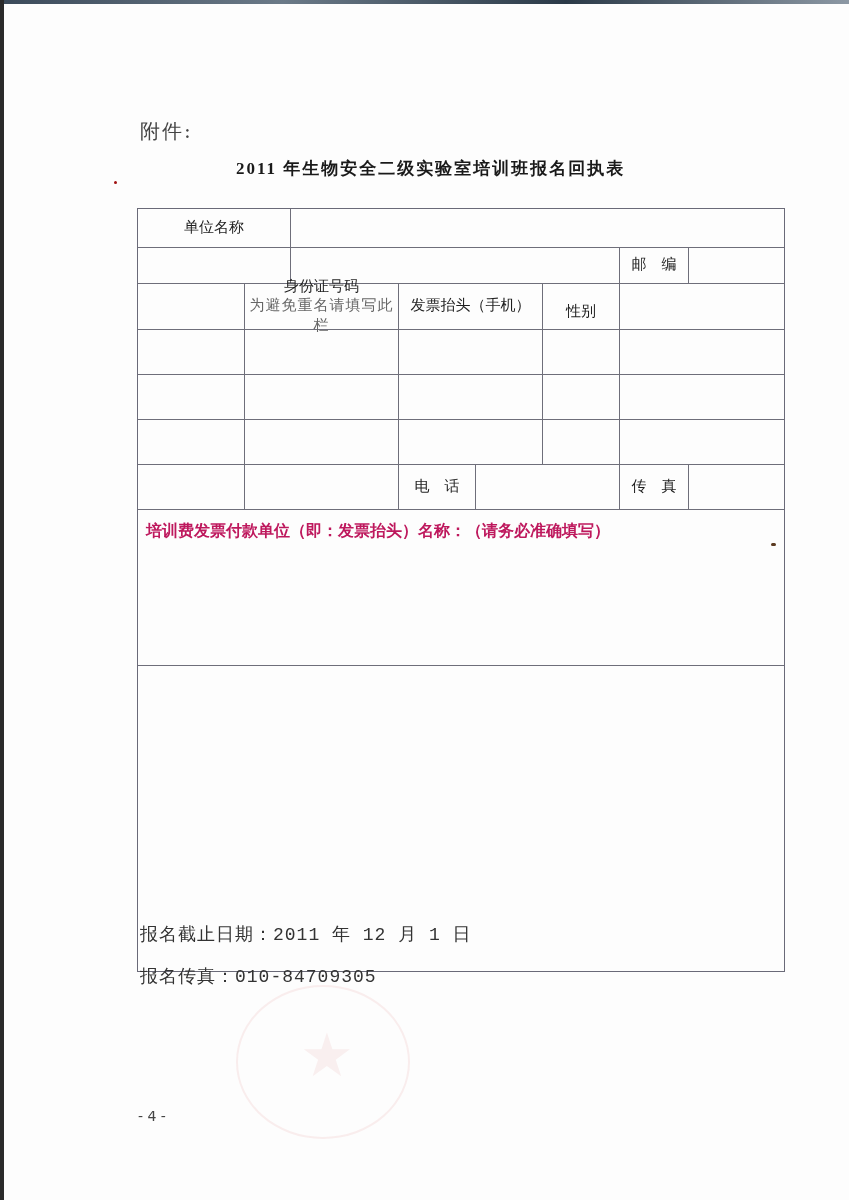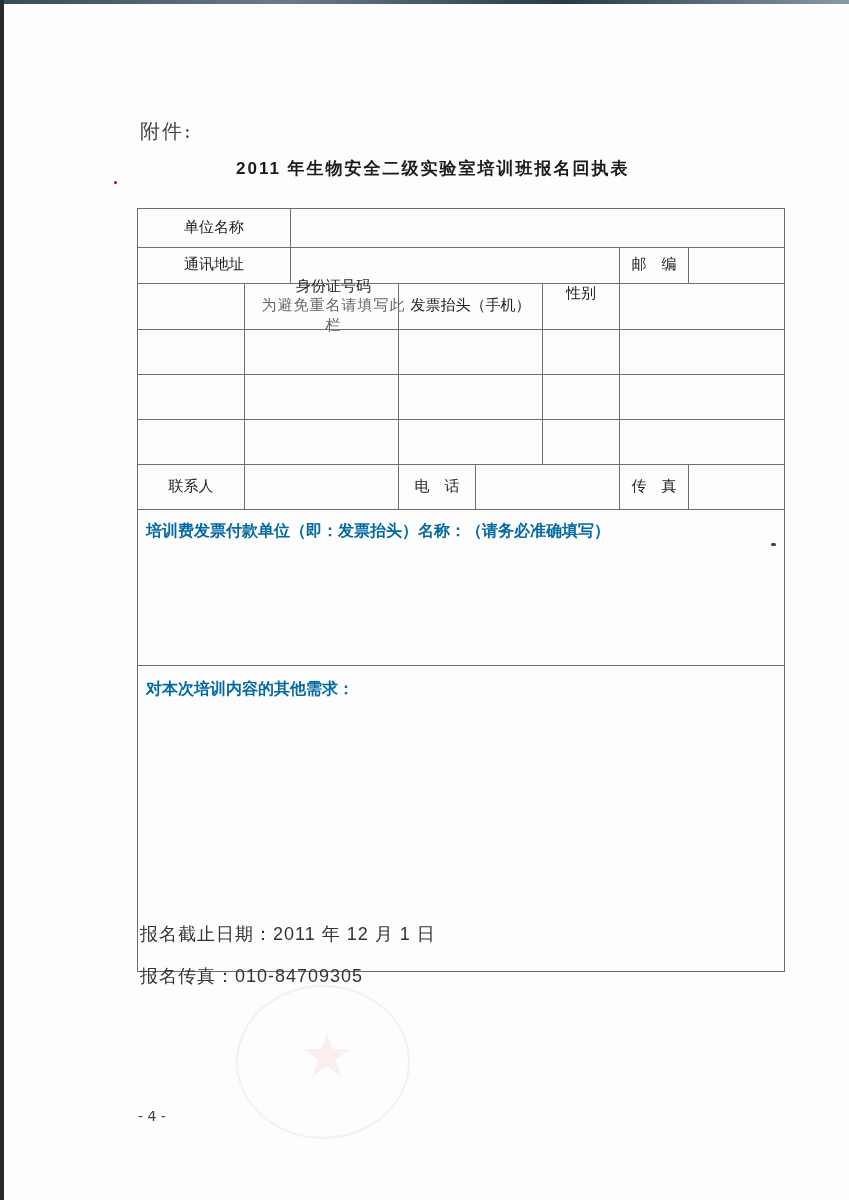--- a/index.html
+++ b/index.html
@@ -10,29 +10,29 @@
       color: #222;
     }
     .left-edge { position: absolute; left: 0; top: 0; width: 4px; height: 1200px; background: #2a2a2a; }
     .top-edge { position: absolute; left: 0; top: 0; width: 849px; height: 4px; background: linear-gradient(90deg,#3b4a5a,#6b7a88,#2b3a48,#8c98a4); }
     .stamp {
       position: absolute; left: 236px; top: 985px; width: 170px; height: 150px;
       border: 2px solid rgba(220,120,120,0.12); border-radius: 50%;
     }
     .stamp-star { position: absolute; left: 300px; top: 1020px; font-size: 60px; color: rgba(220,120,120,0.10); }
     .attach { position: absolute; left: 140px; top: 118px; font-family: "DejaVu Serif", serif; font-size: 20px; color: #444; letter-spacing: 2px; }
-    .title { position: absolute; left: 236px; top: 157px; font-family: Liberation Sans, sans-serif; font-size: 17px; font-weight: bold; color: #1a1a1a; letter-spacing: 2px; }
+    .title { position: absolute; left: 236px; top: 157px; font-family: Liberation Serif, serif; font-size: 17px; font-weight: bold; color: #1a1a1a; letter-spacing: 2px; }
     .form { position: absolute; left: 137px; top: 208px; width: 648px; height: 764px; border: 1.5px solid #6a6a78; box-sizing: border-box; }
     .hl { position: absolute; height: 1px; background: #6e6e7a; }
     .vl { position: absolute; width: 1px; background: #6e6e7a; }
     .cell { position: absolute; display: flex; flex-direction: column; align-items: center; justify-content: center; text-align: center; font-size: 15px; color: #1e1e1e; line-height: 1.3; }
     .small { font-size: 15px; color: #666; letter-spacing: 1px; }
     .sub { font-size: 13px; }
-    .para { position: absolute; left: 8px; font-size: 16px; font-weight: bold; color: #0369a1; }
-    .footer { position: absolute; left: 140px; font-family: Liberation Sans, sans-serif; font-size: 18px; color: #333; letter-spacing: 1px; }
+    .para { position: absolute; left: 8px; font-size: 16px; font-weight: bold; color: #be185d; }
+    .footer { position: absolute; left: 140px; font-family: Liberation Mono, monospace; font-size: 18px; color: #333; letter-spacing: 1px; }
     .pageno { position: absolute; left: 138px; top: 1108px; font-size: 14px; color: #444; }
     .speck { position: absolute; width: 5px; height: 3px; background: #5a3a20; border-radius: 2px; }
   </style>
 </head>
 <body>
 
 <div class="top-edge"></div>
 <div class="left-edge"></div>
 <div class="stamp"></div>
 <div class="stamp-star">★</div>
@@ -57,61 +57,58 @@
   <div class="vl" style="left:106px;top:74px;height:226px"></div>
   <div class="vl" style="left:260px;top:74px;height:226px"></div>
   <div class="vl" style="left:404px;top:74px;height:181px"></div>
   <div class="vl" style="left:481px;top:74px;height:226px"></div>
   <div class="vl" style="left:337px;top:255px;height:45px"></div>
   <div class="vl" style="left:550px;top:255px;height:45px"></div>
 
   <div class="cell" style="left:0;top:0;width:152px;height:38px">单位名称</div>
   <div class="cell" style="left:153px;top:0;width:493px;height:38px"></div>
 
-  <div class="cell" style="left:0;top:38px;width:152px;height:36px">通讯地址</div>
   <div class="cell" style="left:153px;top:38px;width:328px;height:36px"></div>
   <div class="cell" style="left:482px;top:38px;width:68px;height:36px">邮　编</div>
   <div class="cell" style="left:551px;top:38px;width:95px;height:36px"></div>
 
-  <div class="cell" style="left:119px;top:74px;width:153px;height:46px">
+  <div class="cell" style="left:107px;top:74px;width:153px;height:46px">
     <span>身份证号码</span>
     <span class="small">为避免重名请填写此栏</span>
   </div>
   <div class="cell" style="left:261px;top:74px;width:143px;height:46px">发票抬头（手机）</div>
-  <div class="cell" style="left:405px;top:62px;width:76px;height:46px">性别</div>
+  <div class="cell" style="left:405px;top:80px;width:76px;height:46px">性别</div>
 
   <div class="cell" style="left:0;top:121px;width:106px;height:44px"></div>
   <div class="cell" style="left:107px;top:121px;width:153px;height:44px"></div>
   <div class="cell" style="left:261px;top:121px;width:143px;height:44px"></div>
   <div class="cell" style="left:405px;top:121px;width:76px;height:44px"></div>
   <div class="cell" style="left:482px;top:121px;width:164px;height:44px"></div>
 
   <div class="cell" style="left:0;top:166px;width:106px;height:44px"></div>
   <div class="cell" style="left:107px;top:166px;width:153px;height:44px"></div>
   <div class="cell" style="left:261px;top:166px;width:143px;height:44px"></div>
   <div class="cell" style="left:405px;top:166px;width:76px;height:44px"></div>
   <div class="cell" style="left:482px;top:166px;width:164px;height:44px"></div>
 
   <div class="cell" style="left:0;top:211px;width:106px;height:44px"></div>
   <div class="cell" style="left:107px;top:211px;width:153px;height:44px"></div>
   <div class="cell" style="left:261px;top:211px;width:143px;height:44px"></div>
   <div class="cell" style="left:405px;top:211px;width:76px;height:44px"></div>
   <div class="cell" style="left:482px;top:211px;width:164px;height:44px"></div>
 
-  <div class="cell" style="left:0;top:256px;width:106px;height:44px">联系人</div>
   <div class="cell" style="left:107px;top:256px;width:153px;height:44px"></div>
   <div class="cell" style="left:261px;top:256px;width:76px;height:44px">电　话</div>
   <div class="cell" style="left:338px;top:256px;width:143px;height:44px"></div>
   <div class="cell" style="left:482px;top:256px;width:68px;height:44px">传　真</div>
   <div class="cell" style="left:551px;top:256px;width:95px;height:44px"></div>
 
   <div class="para" style="top:312px">培训费发票付款单位（即：发票抬头）名称：（请务必准确填写）</div>
   <div style="position:absolute;left:0;top:340px;width:646px;height:114px"></div>
 
-  <div class="para" style="top:470px">对本次培训内容的其他需求：</div>
   <div style="position:absolute;left:0;top:498px;width:646px;height:178px"></div>
 </div>
 
 <div class="speck" style="left:771px;top:543px"></div>
 <div class="speck" style="left:114px;top:181px;width:3px;height:3px;background:#a01010"></div>
 
 <div class="footer" style="top:922px">报名截止日期：2011 年 12 月 1 日</div>
 <div class="footer" style="top:964px">报名传真：010-84709305</div>
 
 <div class="pageno">- 4 -</div>

